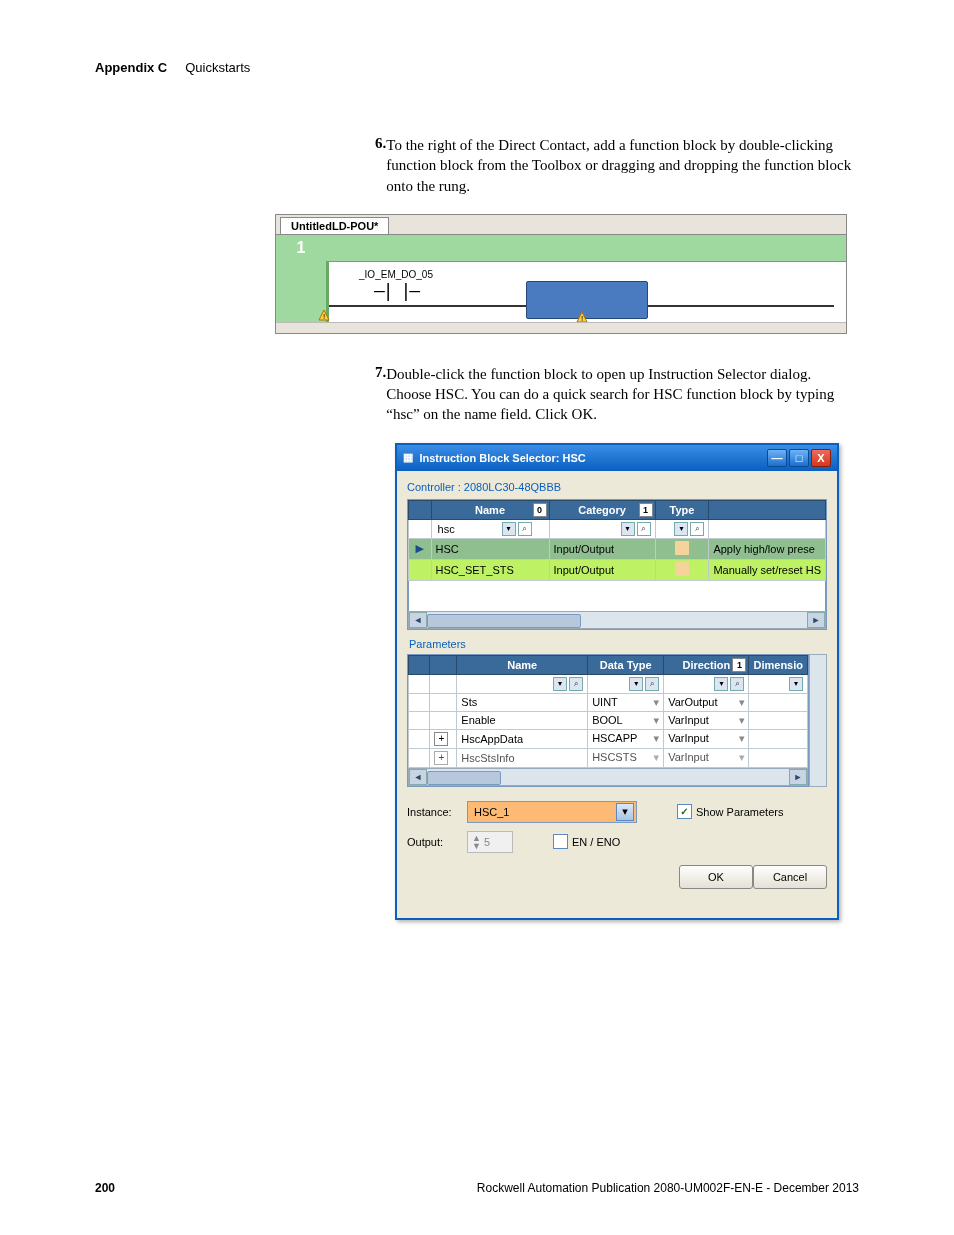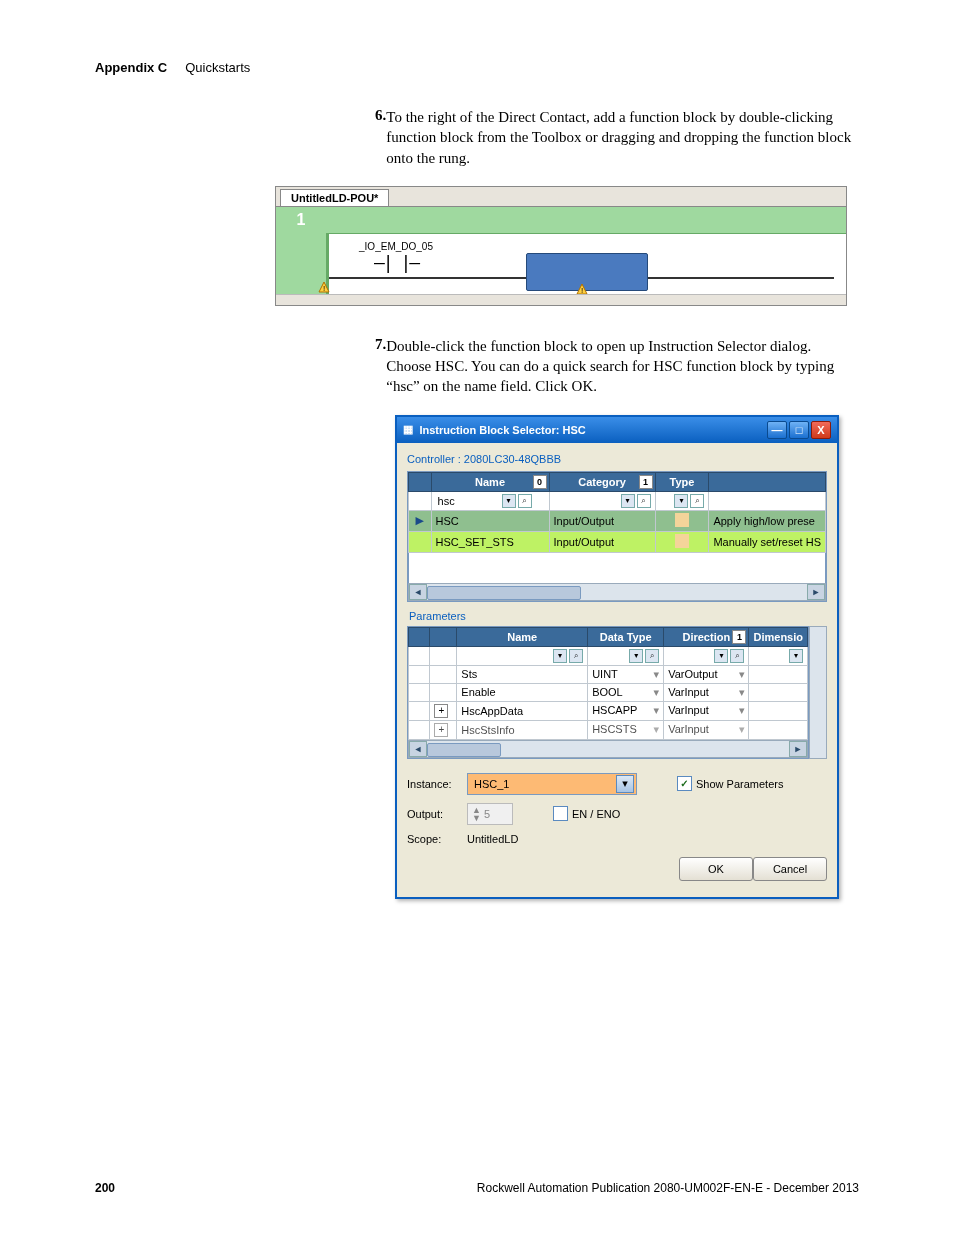--- a/index.html
+++ b/index.html
@@ -17,21 +17,21 @@
     padding: 60px 95px 40px 95px;
     box-sizing: border-box;
     height: 100%;
     position: relative;
   }
   .header {
     display: flex;
     gap: 18px;
     font-size: 13px;
     border-bottom: none;
-    margin-bottom: 32px;
+    margin-bottom: 60px;
   }
   .header .bold { font-weight: bold; font-family: Arial, sans-serif; }
   .header .light { font-family: Arial, sans-serif; color: #000; }
   .step { display: flex; margin-left: 280px; margin-bottom: 18px; }
   .step-num { font-weight: bold; width: 24px; font-size: 15px; font-family: Georgia, serif;}
   .step-text { font-size: 15px; line-height: 1.35; font-family: Georgia, serif; }
   
   .ladder {
     margin: 10px 0 30px 180px;
     width: 570px;
@@ -111,21 +111,21 @@
   }
   .dlg-titlebar .spacer { flex:1; }
   .win-btns { display:flex; gap:2px; }
   .win-btn {
     width:18px; height:16px; background:linear-gradient(#6fb2f5,#1a6fd0);
     border:1px solid #0a4a8f; border-radius:2px;
     display:flex;align-items:center;justify-content:center;
     color:#fff; font-size:11px; font-weight:bold;
   }
   .win-btn.close { background:linear-gradient(#f06a5a,#d03a1a); border-color:#8a1a0a;}
-  .dlg-body { padding: 10px 10px 16px 10px; }
+  .dlg-body { padding: 10px 10px 29px 10px; }
   .ctrl-label { color:#0a5fbf; font-size:11px; margin-bottom:6px; }
   .grid1 {
     border:1px solid #7a9ac0; background:#fff;
   }
   .grid1 table { width:100%; border-collapse:collapse; font-size:11px;}
   .grid1 th {
     background:#3a6a9a; color:#fff; font-weight:bold; padding:3px 4px;
     border:1px solid #2a4a6a; text-align:center;
     position:relative;
   }
@@ -450,24 +450,20 @@
           <span class="lbl">Output:</span>
           <div class="spin">
             <span style="font-size:9px;line-height:8px;">▲<br>▼</span>&nbsp;
             <span>5</span>
           </div>
           <div class="chk">
             <div class="chk-box"></div>
             <span>EN / ENO</span>
           </div>
         </div>
-        <div class="form-row">
-          <span class="lbl">Scope:</span>
-          <span>UntitledLD</span>
-        </div>
       </div>
 
       <div class="dlg-buttons">
         <div class="dlg-btn">OK</div>
         <div class="dlg-btn">Cancel</div>
       </div>
     </div>
   </div>
 
   <div class="footer">

